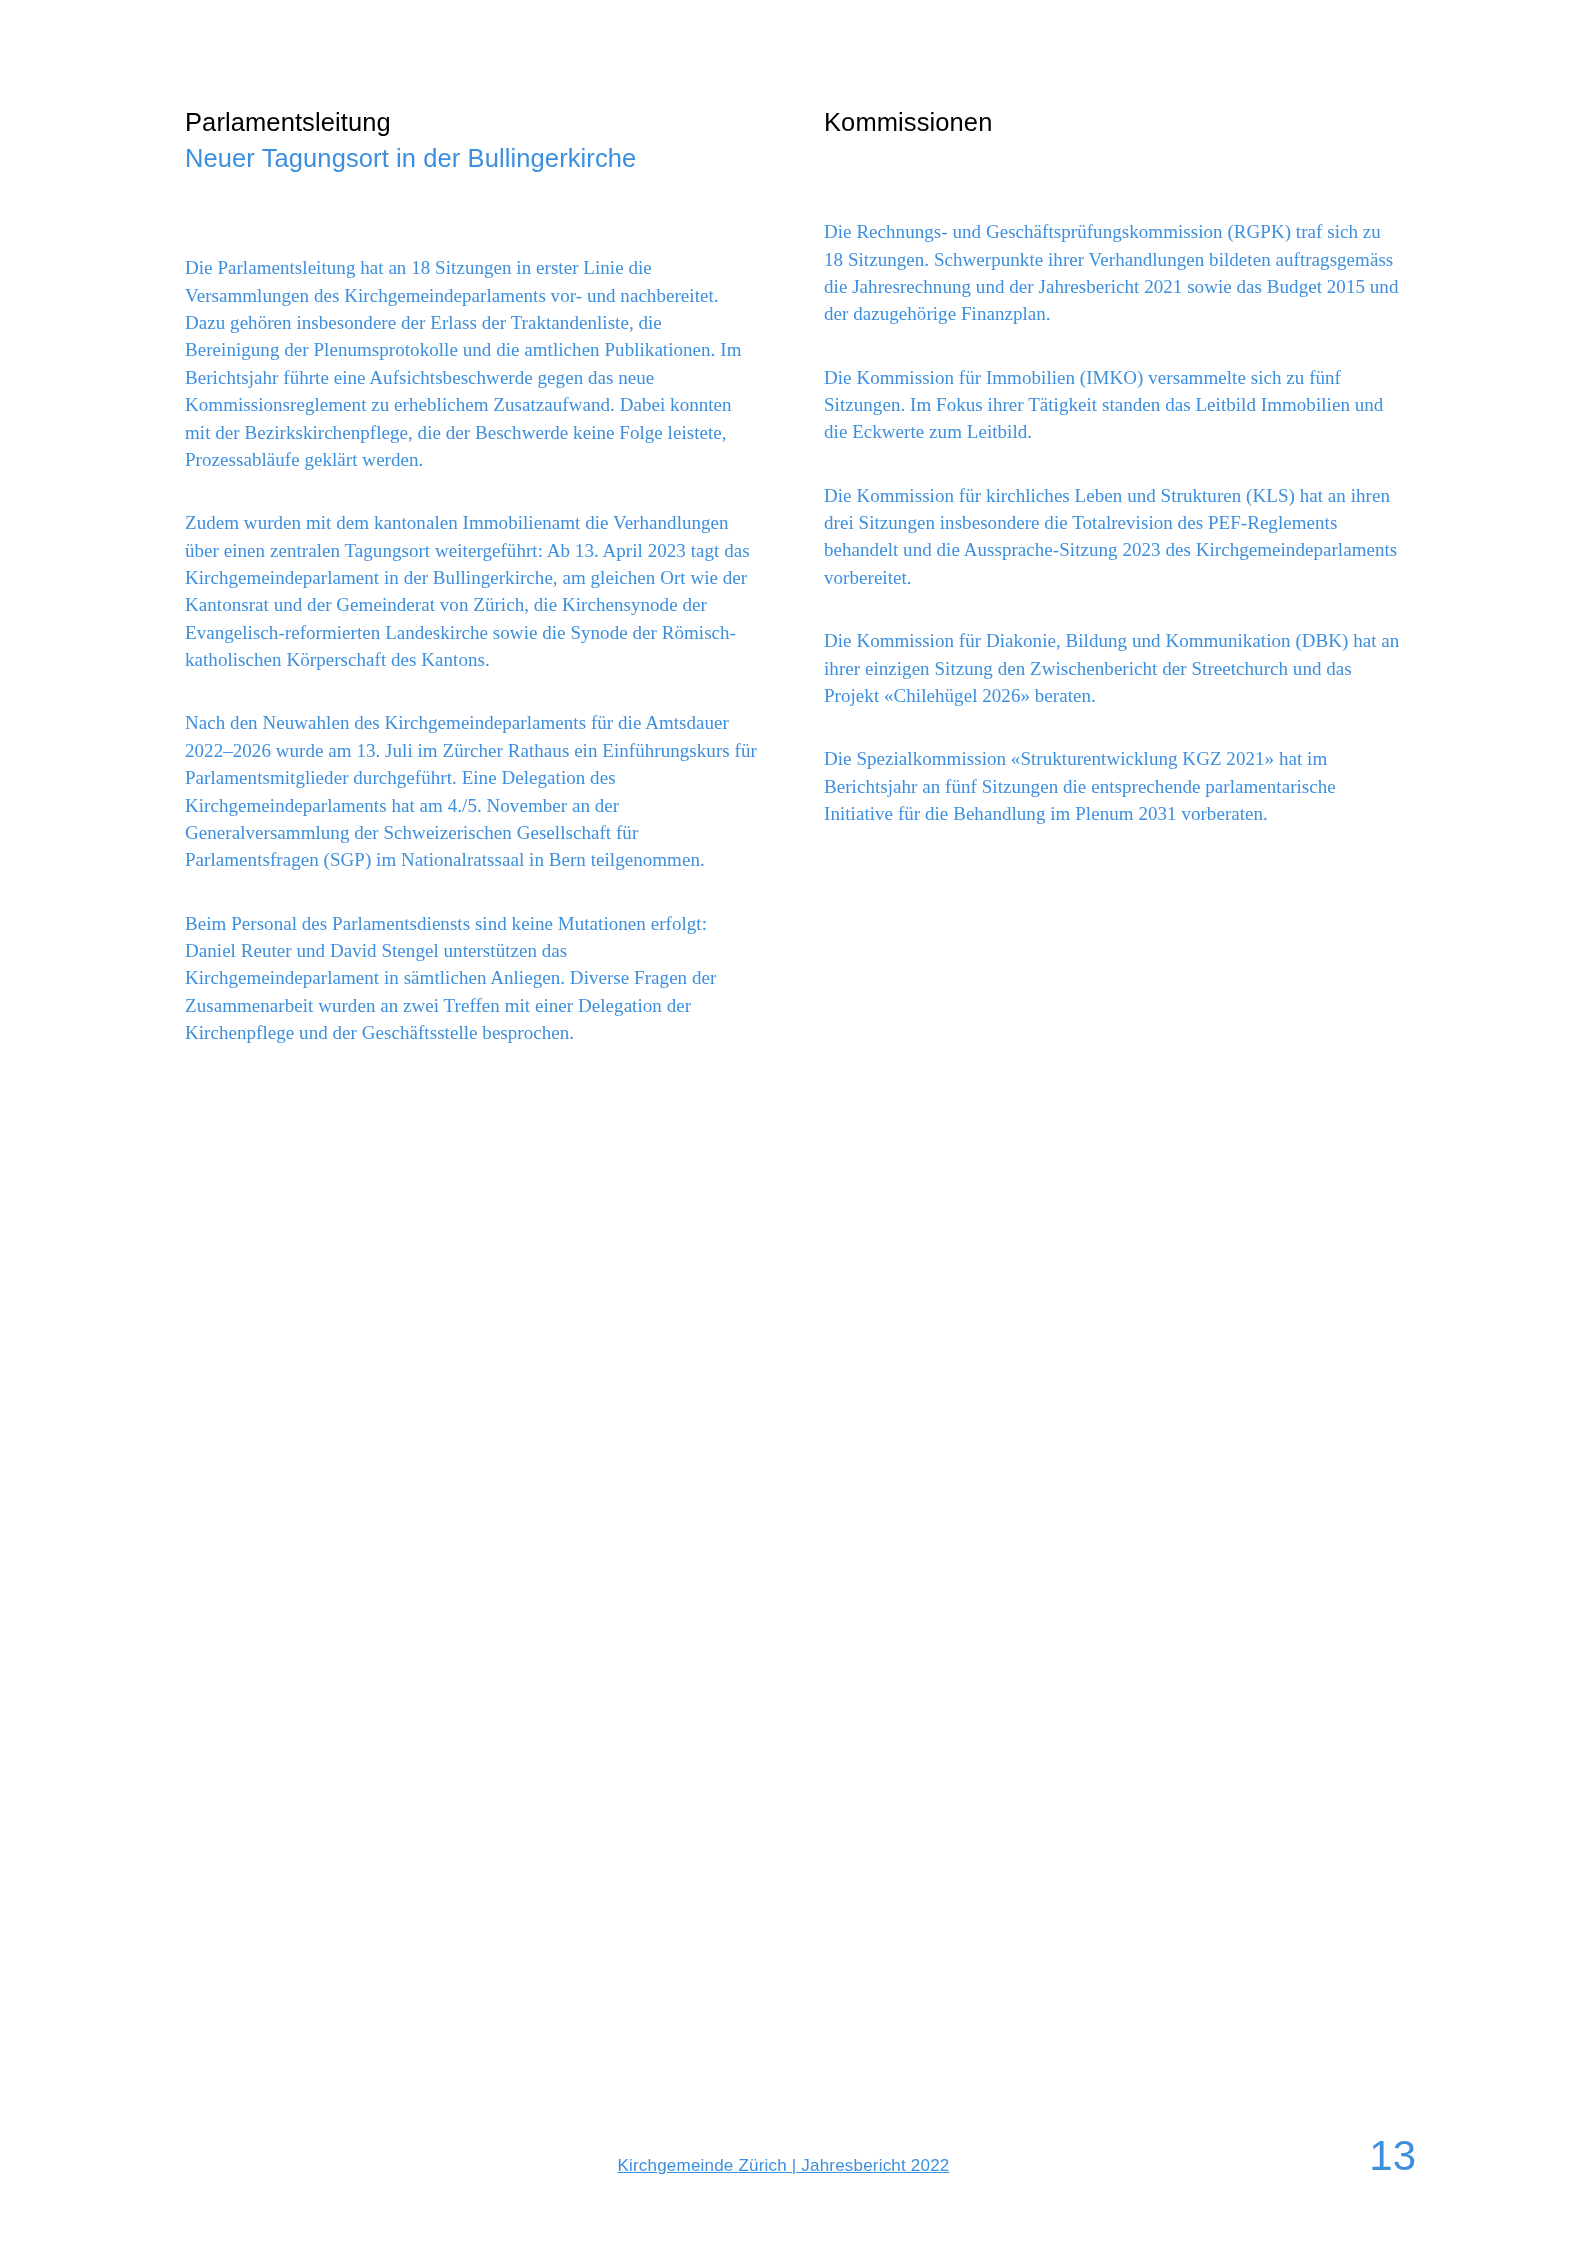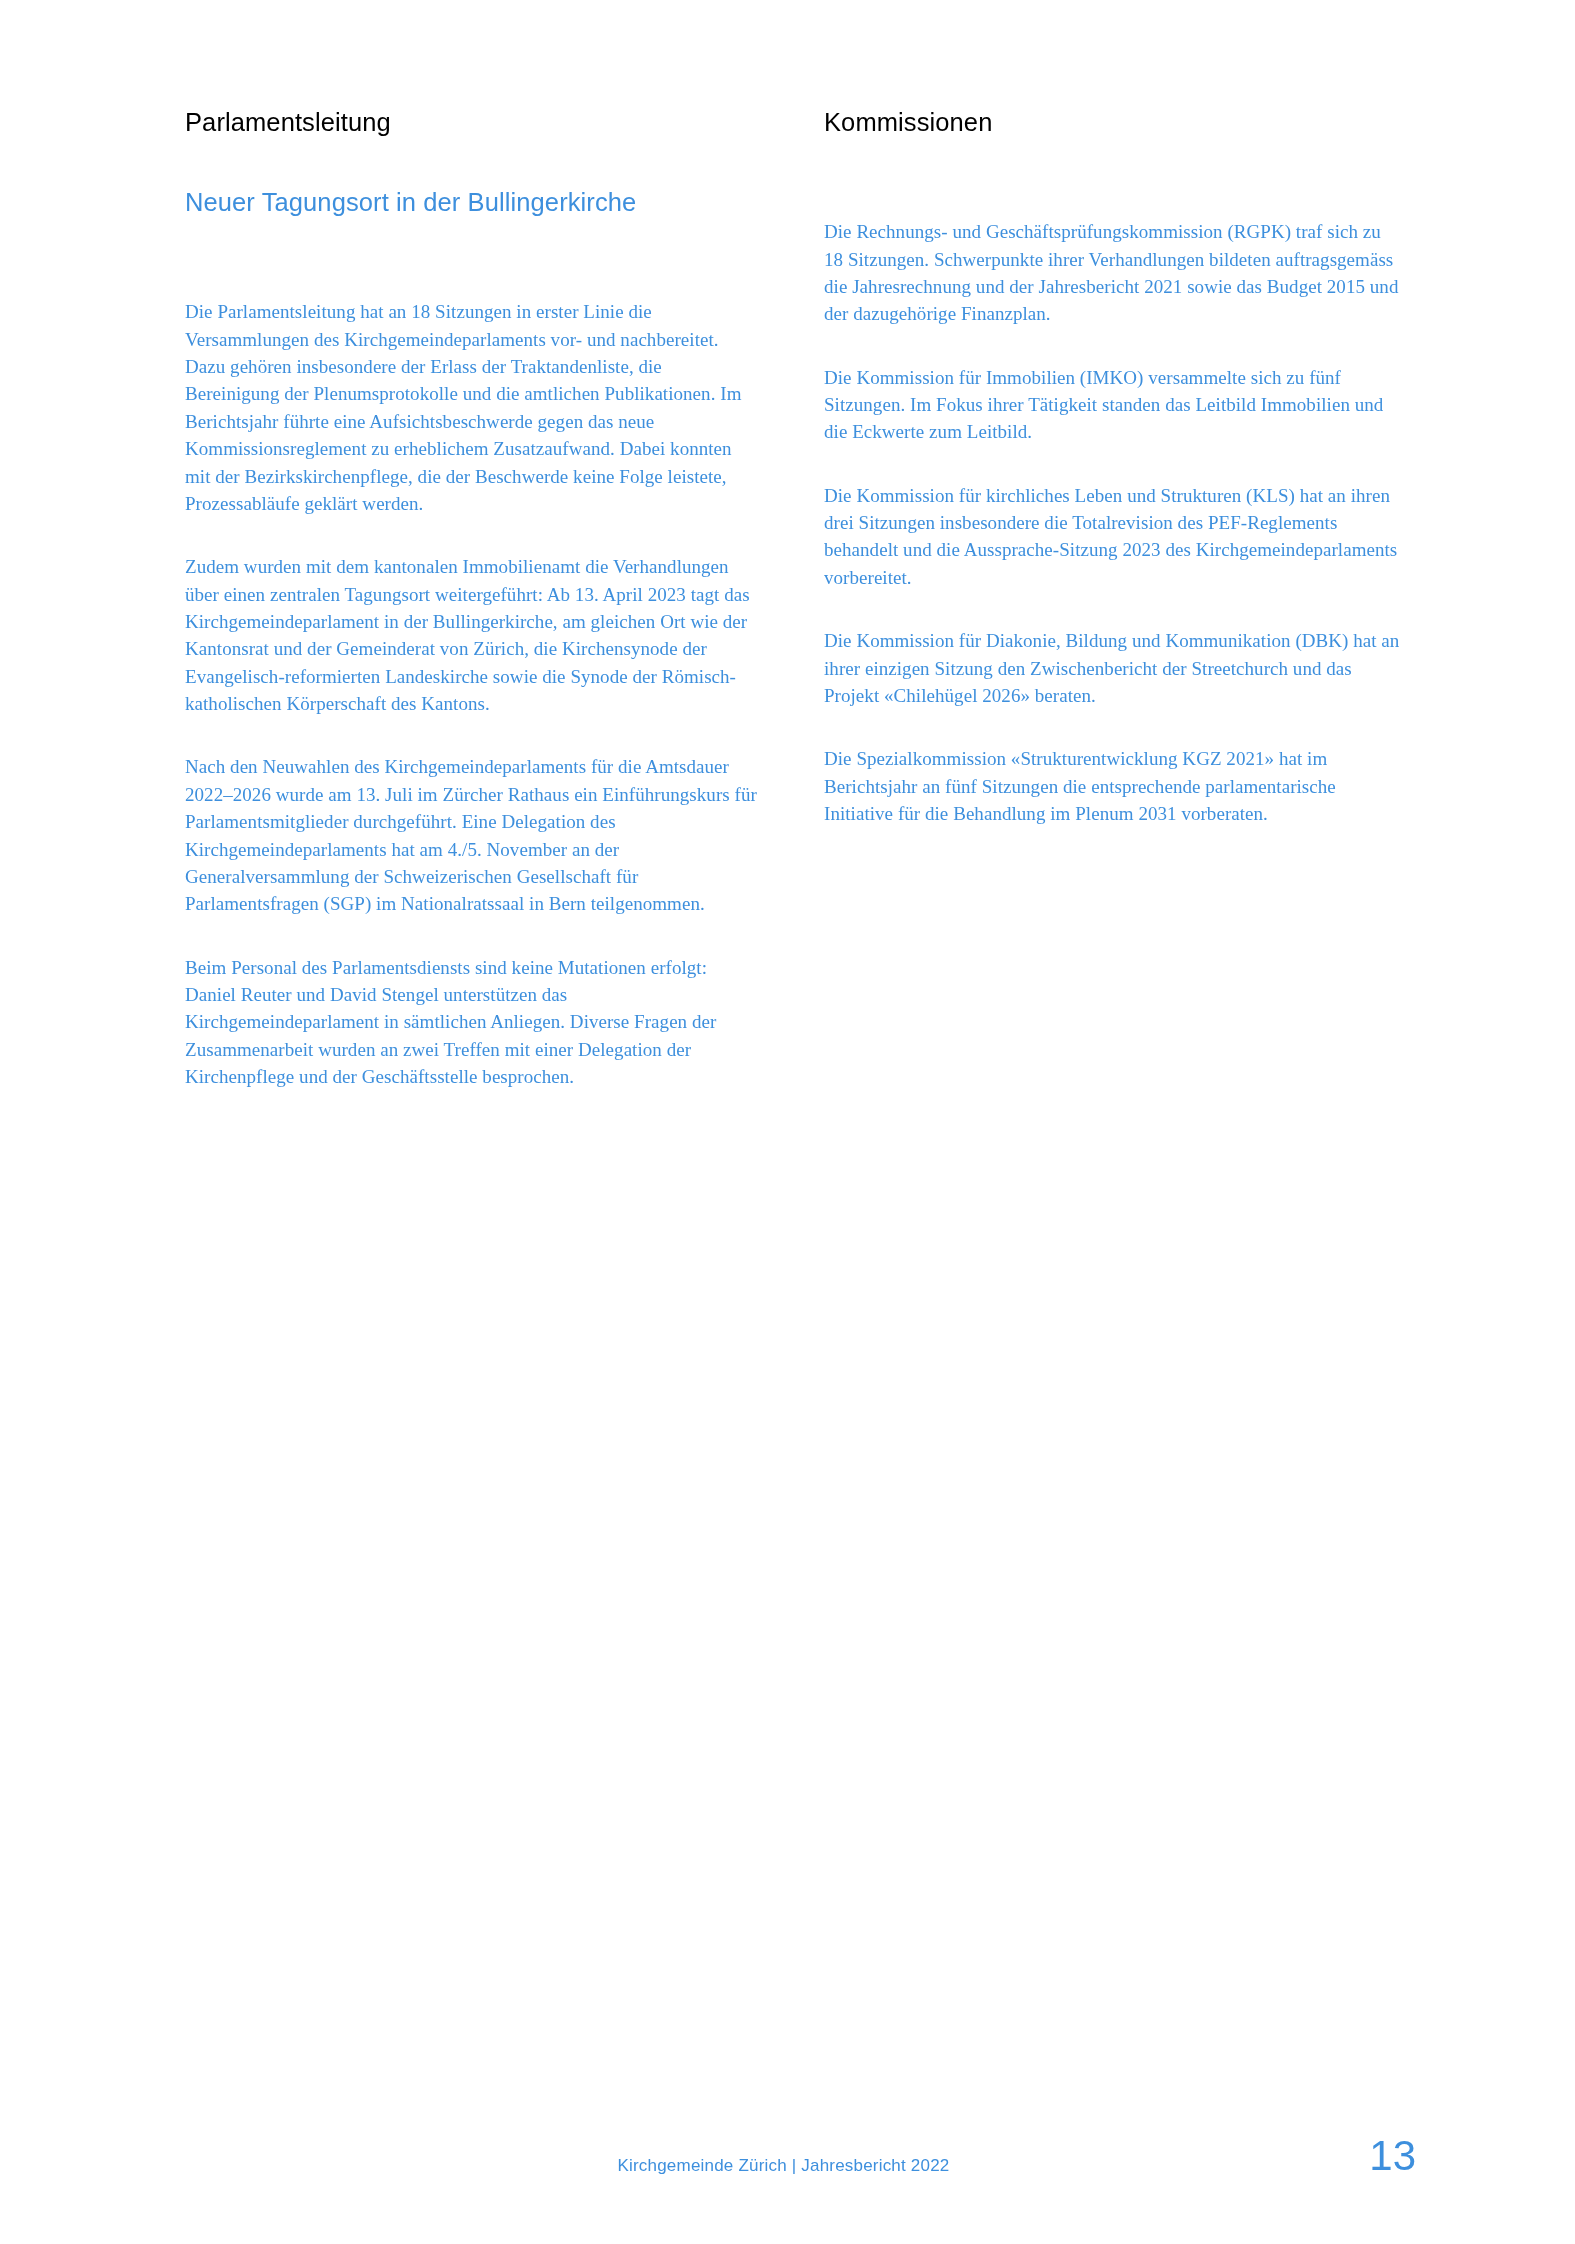--- a/index.html
+++ b/index.html
@@ -37,21 +37,20 @@
     font-size: 25.5px;
     line-height: 1.42;
     color: #000000;
     letter-spacing: 0.1px;
   }
   .subtitle {
     font-size: 25.5px;
     line-height: 1.42;
     color: #3d8fdd;
     letter-spacing: 0.1px;
-    margin-top: 44px;
   }
   .body-block {
     margin-top: 78px;
   }
   .col-right .body-block {
     margin-top: 78px;
   }
   p.para {
     font-size: 19px;
     line-height: 1.44;
@@ -74,20 +73,21 @@
   }
   .footer-text {
     position: absolute;
     left: 0;
     right: 8px;
     top: 52px;
     text-align: center;
     font-size: 17px;
     color: #3d8fdd;
     letter-spacing: 0.2px;
+    text-decoration: underline;
   }
   .page-number {
     position: absolute;
     right: 159px;
     top: 28px;
     font-size: 42px;
     color: #3d8fdd;
     font-weight: 400;
   }
 </style>

